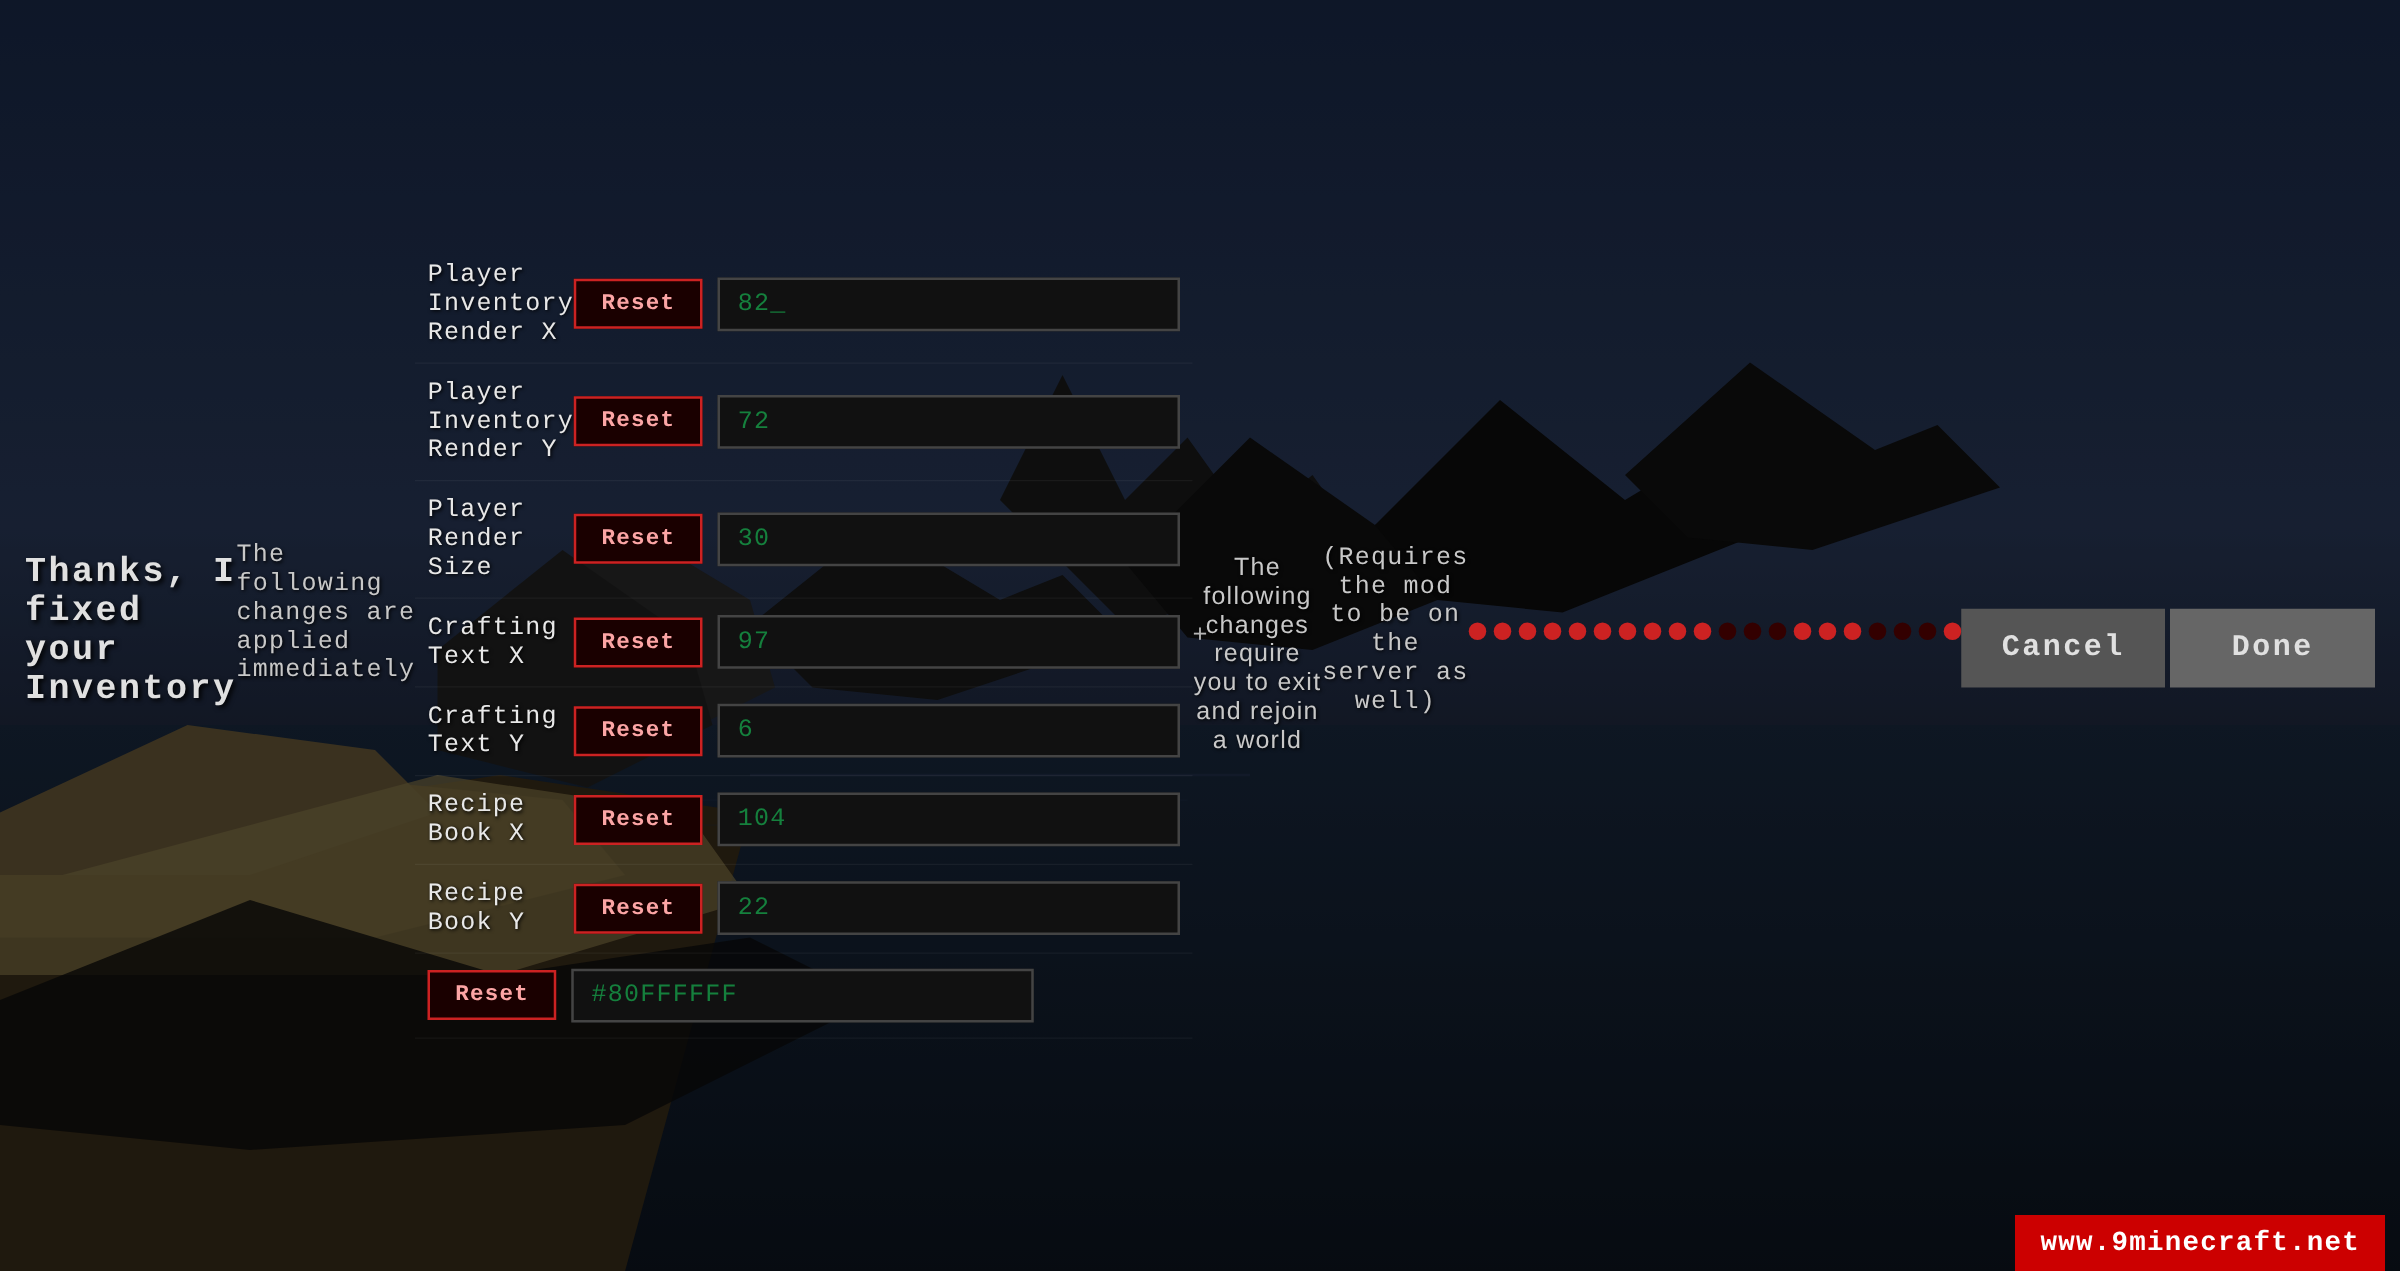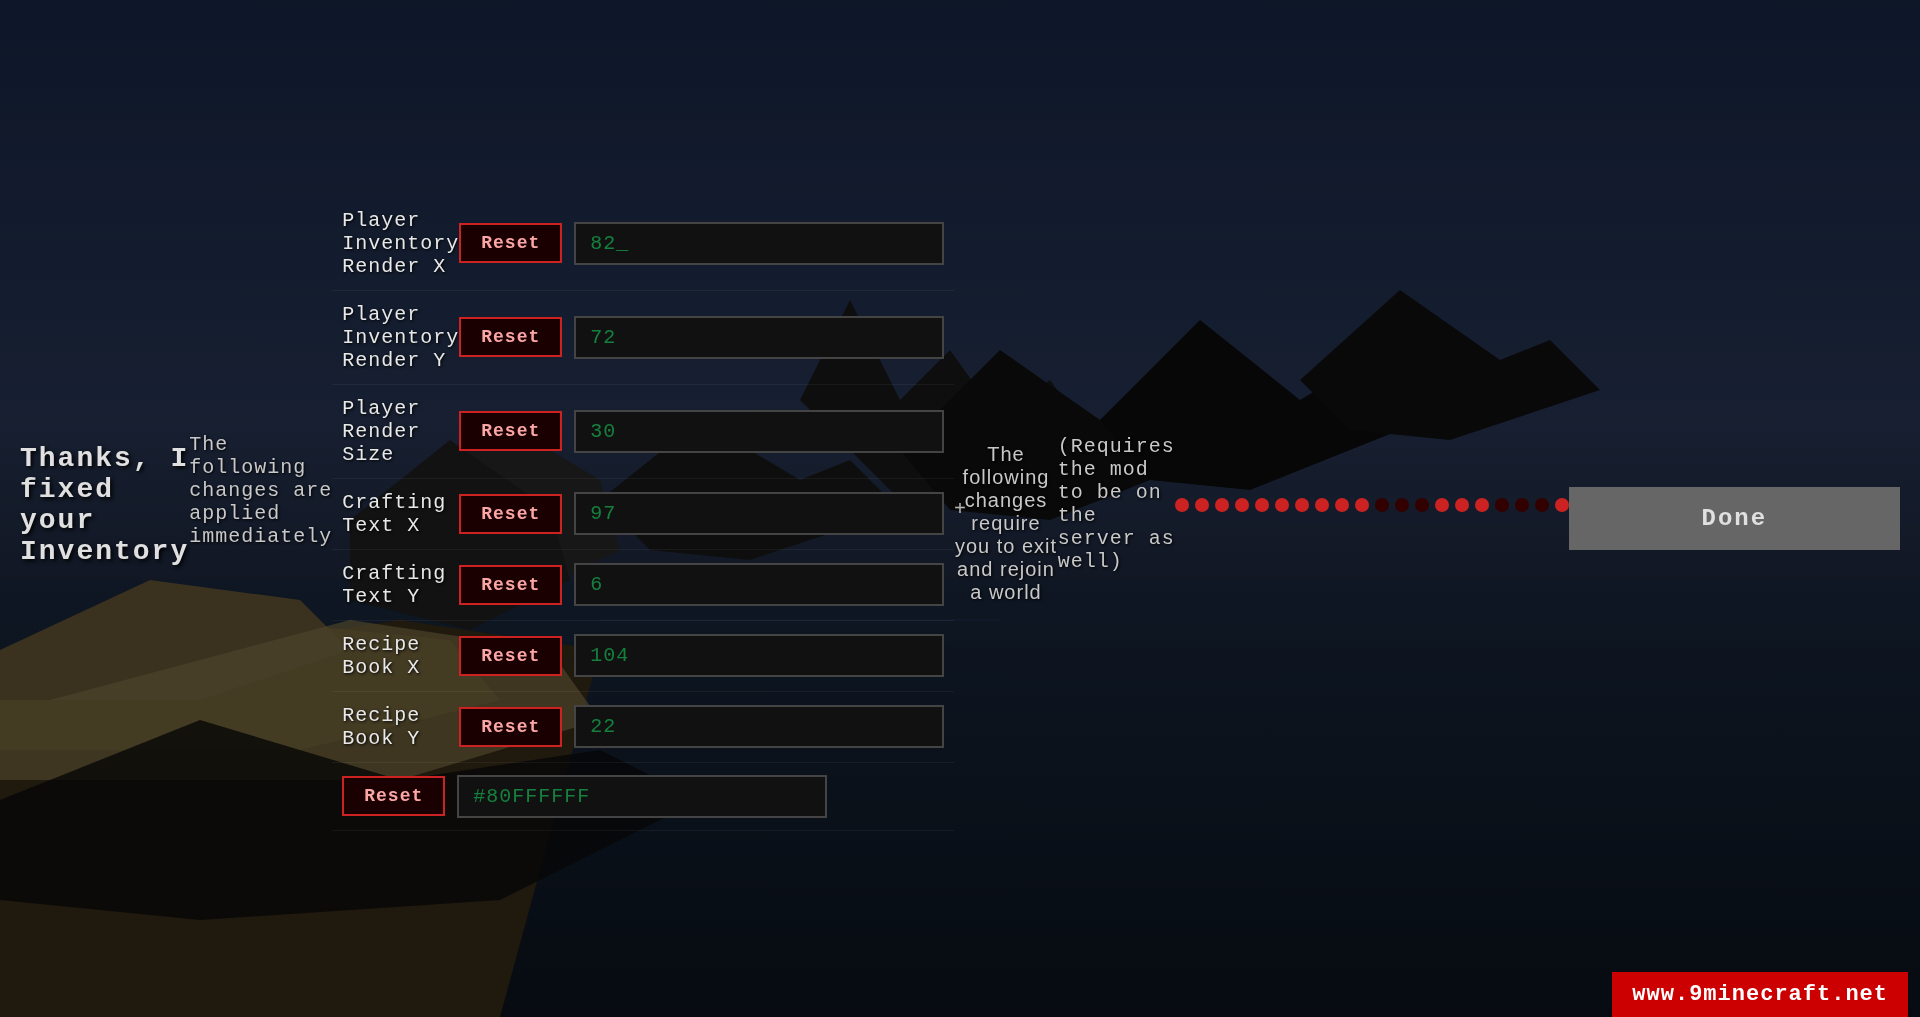--- a/index.html
+++ b/index.html
@@ -129,21 +129,21 @@
       text-align: center;
     }
 
     .notice-sub {
       color: #c8c8c8;
       font-size: 20px;
       letter-spacing: 1px;
       margin-bottom: 20px;
       text-shadow: 1px 1px 3px #000;
       font-family: 'Courier New', monospace;
-      text-align: left;
+      text-align: center;
     }
 
     .dots-row {
       display: flex;
       justify-content: center;
       gap: 6px;
       margin-bottom: 18px;
     }
 
     .dot {
@@ -347,18 +347,19 @@
     <div class="dot red"></div>
     <div class="dot red"></div>
     <div class="dot red"></div>
     <div class="dot dark"></div>
     <div class="dot dark"></div>
     <div class="dot dark"></div>
     <div class="dot red"></div>
   </div>
 
   <div class="buttons-row">
+    <button class="btn-cancel">Cancel</button>
     <button class="btn-done">Done</button>
   </div>
 
 </div>
 
 <div class="watermark">www.9minecraft.net</div>
 
 </body></html>

